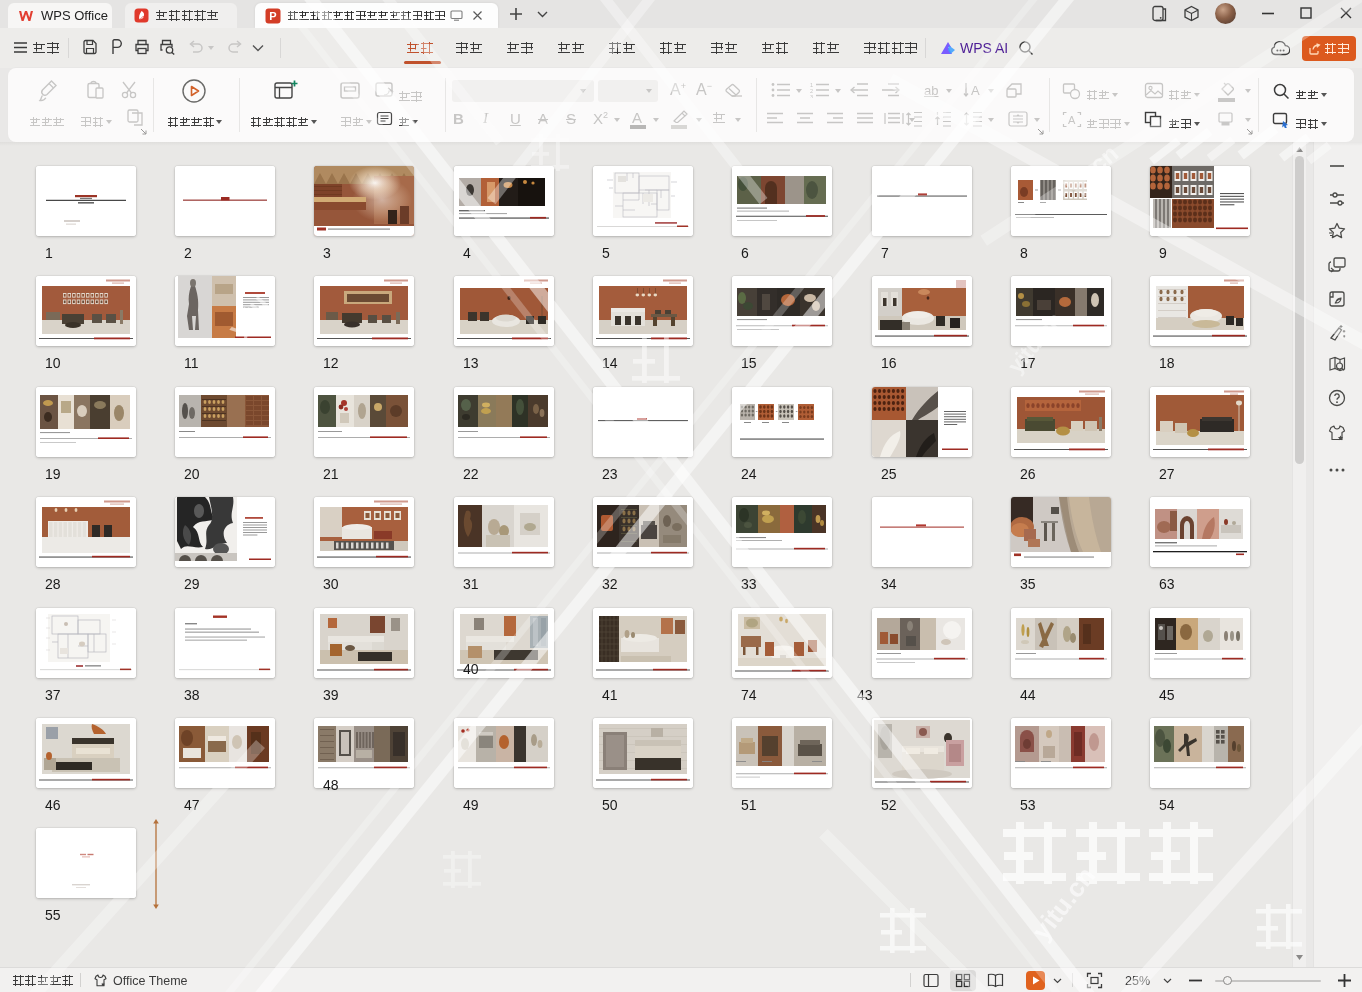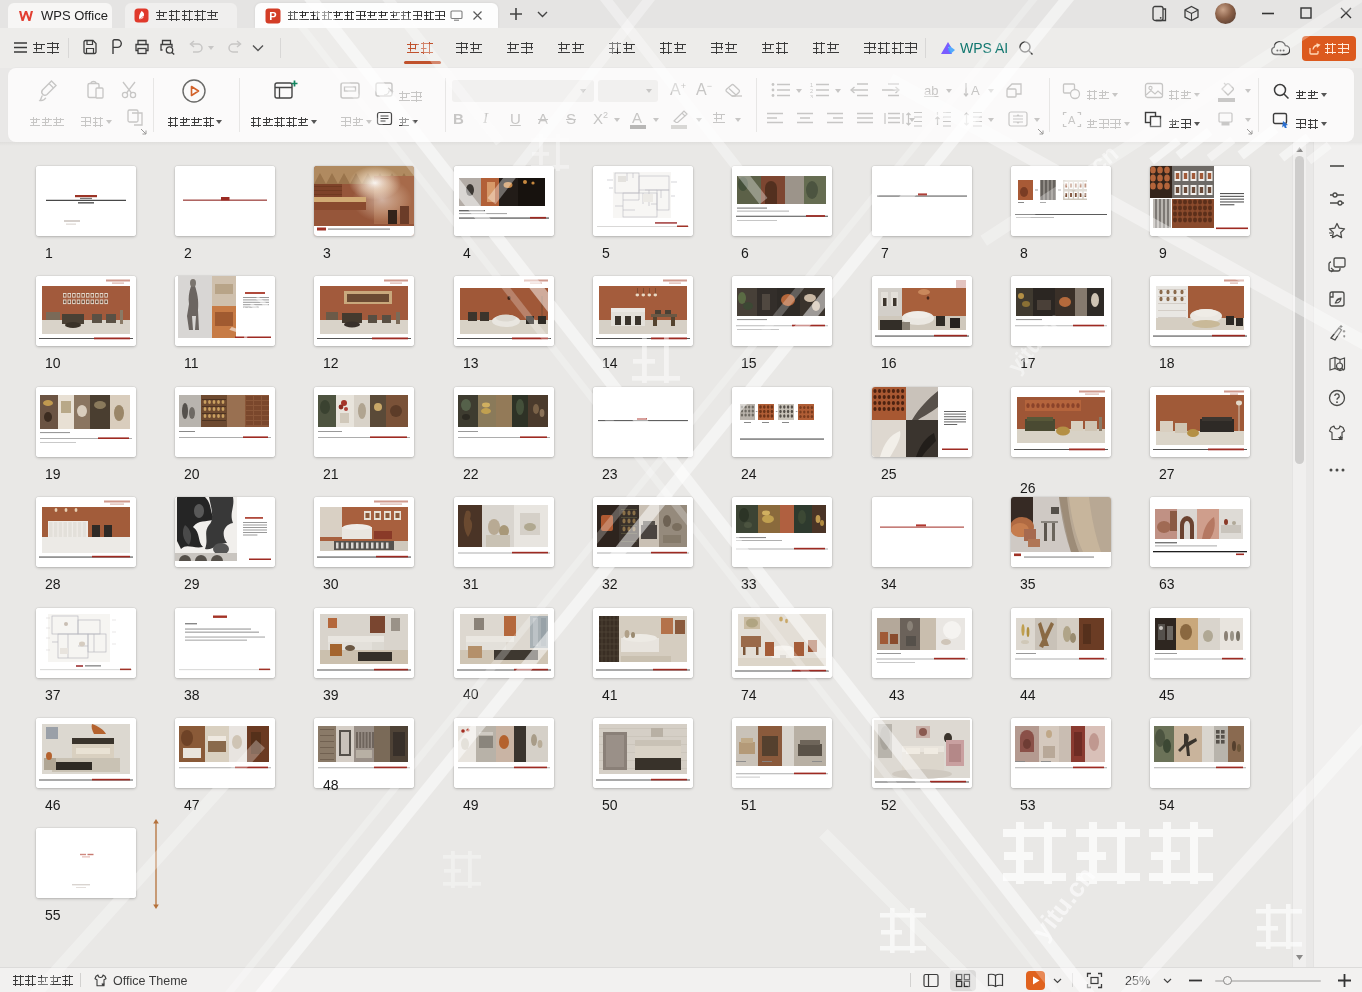--- a/index.html
+++ b/index.html
@@ -130,21 +130,21 @@
 <span class="mi" style="left:710px;color:#3a3a3a"><i class="z"></i><i class="z c"></i></span>
 <span class="mi" style="left:761px;color:#3a3a3a"><i class="z c"></i><i class="z b"></i></span>
 <span class="mi" style="left:812px;color:#3a3a3a"><i class="z b"></i><i class="z c"></i></span>
 <span class="mi" style="left:863px;color:#3a3a3a"><i class="z"></i><i class="z b"></i><i class="z b"></i><i class="z"></i></span>
 <div class="ab" style="left:404px;top:33px;width:37px;height:3px;background:#c0512c;border-radius:2px"></div>
 <div class="ab" style="left:925px;top:10px;width:1px;height:20px;background:#d8d7d6"></div>
 <svg class="ab" style="left:940px;top:13px" width="16" height="14" viewBox="0 0 16 14">
       <path d="M1 13 L8 1 L11 6 L8.2 6 L12 13 Z" fill="#7a5cff"></path>
       <path d="M9 4.5 L15 9 L10.5 13 L8 9 Z" fill="#3aa0ff" opacity=".85"></path>
     </svg>
-<span class="mi" style="left:960px;color:#0f766e">WPS AI</span>
+<span class="mi" style="left:960px;color:#4c1d95">WPS AI</span>
 <svg class="ab" style="left:1018px;top:12px" width="16" height="16" viewBox="0 0 16 16">
       <circle cx="7" cy="7" r="5" fill="none" stroke="#3d3d3d" stroke-width="1.4"></circle>
       <path d="M10.8 10.8 L14.5 14.5" stroke="#3d3d3d" stroke-width="1.4"></path>
     </svg>
 <svg class="ab" style="left:1271px;top:11px" width="19" height="17" viewBox="0 0 19 17">
       <path d="M4.5 15.5 a3.8 3.8 0 0 1-1.2-7.4 a5.6 5.6 0 0 1 11-1.4 a3.6 3.6 0 0 1 0 8.8 Z" fill="none" stroke="#3d3d3d" stroke-width="1.3"></path>
       <circle cx="6.4" cy="11.4" r="1" fill="#3d3d3d"></circle>
       <circle cx="9.5" cy="11.4" r="1" fill="#3d3d3d"></circle>
       <circle cx="12.6" cy="11.4" r="1" fill="#3d3d3d"></circle>
     </svg>
@@ -1198,21 +1198,21 @@
       <rect x="14" y="32" width="30" height="12" fill="#4a4a32"></rect>
       <rect x="16" y="30" width="26" height="4" fill="#585838"></rect>
       <ellipse cx="52" cy="44" rx="7" ry="4.5" fill="#b49045"></ellipse>
       <rect x="60" y="34" width="12" height="10" fill="#d8d0c0"></rect>
       <rect x="74" y="34" width="12" height="10" fill="#cfc5b4"></rect>
       <rect x="88" y="30" width="3" height="14" fill="#8a7a66"></rect>
       <rect x="3" y="62" width="94" height="0.8" fill="#2a2a2a"></rect>
       <rect x="58" y="61.5" width="36" height="1.8" fill="#9e2a22"></rect>
     </svg>
   </div>
-<div class="num" style="left:1020px;top:480px">26</div>
+<div class="num" style="left:1020px;top:466px">26</div>
 <div class="sl" style="left:1150px;top:387px">
     <svg viewBox="0 0 100 70" preserveAspectRatio="none">
       <rect x="0" y="0" width="100" height="70" fill="#fff"></rect>
       <rect x="74" y="3.5" width="20" height="2" fill="#d09a8e"></rect>
       <rect x="80" y="6.5" width="8" height="1.2" fill="#dcb4aa"></rect>
       <rect x="6" y="8" width="88" height="36" fill="#a05a38"></rect>
       <rect x="6" y="44" width="88" height="14" fill="#dbd5c9"></rect>
       <rect x="10" y="34" width="13" height="11" fill="#d9cfc0"></rect>
       <rect x="25" y="36" width="12" height="10" fill="#cfc4b2"></rect>
       <ellipse cx="43" cy="46" rx="6" ry="4" fill="#b49045"></ellipse>
@@ -1499,21 +1499,21 @@
       <rect x="20" y="10" width="10" height="12" fill="#8a8278"></rect>
       <rect x="12" y="28" width="48" height="6" fill="#eae7e1"></rect>
       <rect x="12" y="34" width="40" height="12" fill="#e3e0da"></rect>
       <rect x="6" y="42" width="88" height="14" fill="#cfc5b4"></rect>
       <rect x="40" y="42" width="44" height="10" fill="#3e3830"></rect>
       <rect x="14" y="38" width="14" height="12" fill="#b4906a"></rect>
       <rect x="3" y="61.6" width="94" height="0.8" fill="#2a2a2a"></rect>
       <rect x="60" y="60.8" width="34" height="1.6" fill="#9e2a22"></rect>
     </svg>
   </div>
-<div class="num" style="left:463px;top:686px">40</div>
+<div class="num" style="left:463px;top:661px">40</div>
 <div class="sl" style="left:593px;top:608px">
     <svg viewBox="0 0 100 70" preserveAspectRatio="none">
       <rect x="0" y="0" width="100" height="70" fill="#fff"></rect>
       <rect x="6" y="8" width="88" height="46" fill="#d5cdc0"></rect>
       <rect x="6" y="8" width="20" height="46" fill="#3a2e24"></rect>
       <path d="M9 8 V54" stroke="#55483a" stroke-width="0.7"></path>
       <path d="M13 8 V54" stroke="#55483a" stroke-width="0.7"></path>
       <path d="M17 8 V54" stroke="#55483a" stroke-width="0.7"></path>
       <path d="M21 8 V54" stroke="#55483a" stroke-width="0.7"></path>
       <path d="M25 8 V54" stroke="#55483a" stroke-width="0.7"></path>
@@ -1572,21 +1572,21 @@
       <rect x="64" y="10" width="29" height="32" fill="#e9e6e2"></rect>
       <ellipse cx="80" cy="22" rx="9" ry="9" fill="#f5f3f0"></ellipse>
       <path d="M80 14 a9 9 0 0 1 0 18 a7 7 0 0 0 0-18 Z" fill="#a85c38"></path>
       <ellipse cx="74" cy="34" rx="5" ry="3" fill="#cfc5b8"></ellipse>
       <rect x="5" y="45" width="24" height="1" fill="#999"></rect>
       <rect x="4" y="50.6" width="92" height="0.8" fill="#999"></rect>
       <rect x="62" y="49.8" width="31" height="1.6" fill="#9e2a22"></rect>
       <rect x="5" y="54" width="38" height="1" fill="#c9c9c9"></rect>
     </svg>
   </div>
-<div class="num" style="left:889px;top:687px">43</div>
+<div class="num" style="left:857px;top:687px">43</div>
 <div class="sl" style="left:1011px;top:608px">
     <svg viewBox="0 0 100 70" preserveAspectRatio="none">
       <rect x="0" y="0" width="100" height="70" fill="#fff"></rect>
       <rect x="5" y="10" width="19" height="32" fill="#ddd8d0"></rect>
       <ellipse cx="12" cy="22" rx="1.6" ry="6" fill="#c0a050"></ellipse>
       <ellipse cx="17" cy="24" rx="1.4" ry="5" fill="#b09040"></ellipse>
       <ellipse cx="14" cy="34" rx="4" ry="2" fill="#d0c8b8"></ellipse>
       <rect x="24" y="10" width="22" height="32" fill="#c9c2b8"></rect>
       <path d="M28 38 L40 14 L43 16 L32 40 Z M33 38 L27 16 L30 14 L38 38 Z" fill="#8a6a44"></path>
       <rect x="46" y="10" width="22" height="32" fill="#d5cec4"></rect>

